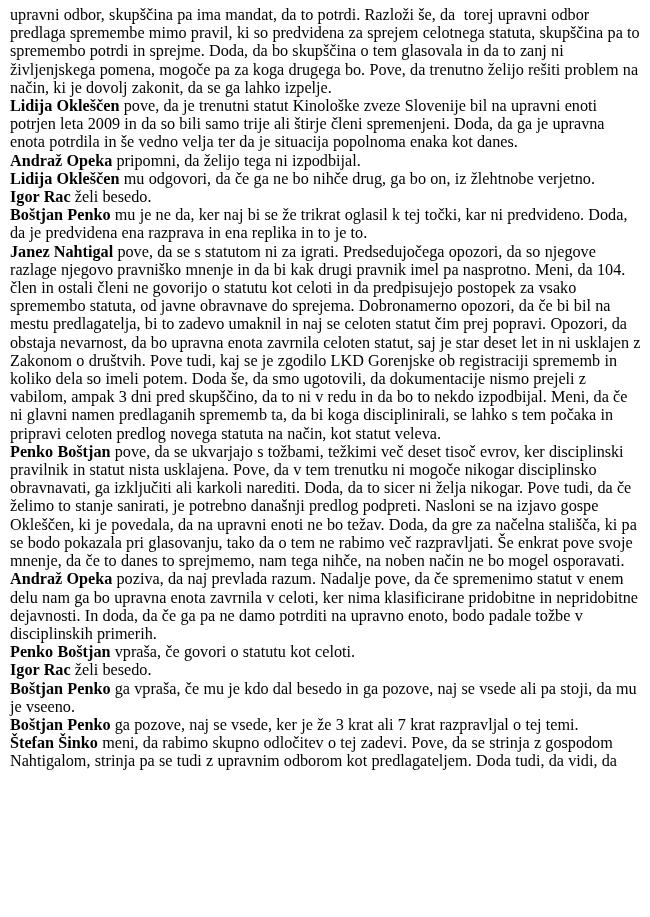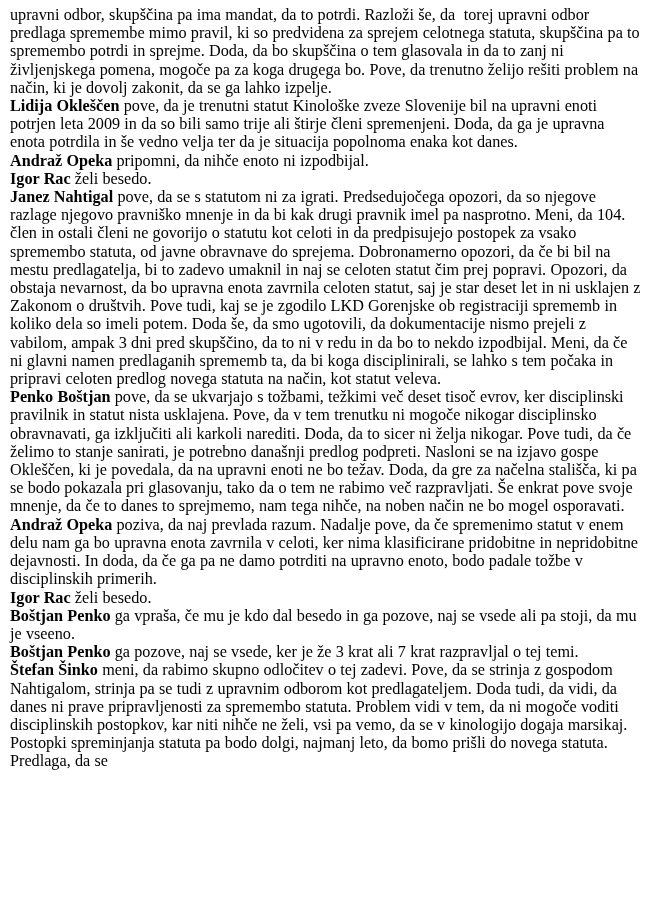--- a/index.html
+++ b/index.html
@@ -35,22 +35,25 @@
     font-weight: bold;
     margin-top: 12px;
   }
 </style>
 </head>
 <body>
 
 <main class="page">
     <p class="para"><span class="speech-text">upravni odbor, skupščina pa ima mandat, da to potrdi. Razloži še, da  torej upravni odbor predlaga spremembe mimo pravil, ki so predvidena za sprejem celotnega statuta, skupščina pa to spremembo potrdi in sprejme. Doda, da bo skupščina o tem glasovala in da to zanj ni življenjskega pomena, mogoče pa za koga drugega bo. Pove, da trenutno želijo rešiti problem na način, ki je dovolj zakonit, da se ga lahko izpelje.</span></p>
     <p class="para"><strong class="speaker">Lidija Okleščen</strong><span class="speech-text"> pove, da je trenutni statut Kinološke zveze Slovenije bil na upravni enoti potrjen leta 2009 in da so bili samo trije ali štirje členi spremenjeni. Doda, da ga je upravna enota potrdila in še vedno velja ter da je situacija popolnoma enaka kot danes.</span></p>
-    <p class="para"><strong class="speaker">Andraž Opeka</strong><span class="speech-text"> pripomni, da nihče enoto ni izpodbijal.</span></p>
+    <p class="para"><strong class="speaker">Andraž Opeka</strong><span class="speech-text"> pripomni, da želijo tega ni izpodbijal.</span></p>
+    <p class="para"><strong class="speaker">Lidija Okleščen</strong><span class="speech-text"> mu odgovori, da če ga ne bo nihče drug, ga bo on, iz žlehtnobe verjetno.</span></p>
     <p class="para"><strong class="speaker">Igor Rac</strong><span class="speech-text"> želi besedo.</span></p>
+    <p class="para"><strong class="speaker">Boštjan Penko</strong><span class="speech-text"> mu je ne da, ker naj bi se že trikrat oglasil k tej točki, kar ni predvideno. Doda, da je predvidena ena razprava in ena replika in to je to.</span></p>
     <p class="para"><strong class="speaker">Janez Nahtigal</strong><span class="speech-text"> pove, da se s statutom ni za igrati. Predsedujočega opozori, da so njegove razlage njegovo pravniško mnenje in da bi kak drugi pravnik imel pa nasprotno. Meni, da 104. člen in ostali členi ne govorijo o statutu kot celoti in da predpisujejo postopek za vsako spremembo statuta, od javne obravnave do sprejema. Dobronamerno opozori, da če bi bil na mestu predlagatelja, bi to zadevo umaknil in naj se celoten statut čim prej popravi. Opozori, da obstaja nevarnost, da bo upravna enota zavrnila celoten statut, saj je star deset let in ni usklajen z Zakonom o društvih. Pove tudi, kaj se je zgodilo LKD Gorenjske ob registraciji sprememb in koliko dela so imeli potem. Doda še, da smo ugotovili, da dokumentacije nismo prejeli z vabilom, ampak 3 dni pred skupščino, da to ni v redu in da bo to nekdo izpodbijal. Meni, da če ni glavni namen predlaganih sprememb ta, da bi koga disciplinirali, se lahko s tem počaka in pripravi celoten predlog novega statuta na način, kot statut veleva.</span></p>
     <p class="para"><strong class="speaker">Penko Boštjan</strong><span class="speech-text"> pove, da se ukvarjajo s tožbami, težkimi več deset tisoč evrov, ker disciplinski pravilnik in statut nista usklajena. Pove, da v tem trenutku ni mogoče nikogar disciplinsko obravnavati, ga izključiti ali karkoli narediti. Doda, da to sicer ni želja nikogar. Pove tudi, da če želimo to stanje sanirati, je potrebno današnji predlog podpreti. Nasloni se na izjavo gospe Okleščen, ki je povedala, da na upravni enoti ne bo težav. Doda, da gre za načelna stališča, ki pa se bodo pokazala pri glasovanju, tako da o tem ne rabimo več razpravljati. Še enkrat pove svoje mnenje, da če to danes to sprejmemo, nam tega nihče, na noben način ne bo mogel osporavati.</span></p>
     <p class="para"><strong class="speaker">Andraž Opeka</strong><span class="speech-text"> poziva, da naj prevlada razum. Nadalje pove, da če spremenimo statut v enem delu nam ga bo upravna enota zavrnila v celoti, ker nima klasificirane pridobitne in nepridobitne dejavnosti. In doda, da če ga pa ne damo potrditi na upravno enoto, bodo padale tožbe v disciplinskih primerih.</span></p>
+    <p class="para"><strong class="speaker">Penko Boštjan</strong><span class="speech-text"> vpraša, če govori o statutu kot celoti.</span></p>
     <p class="para"><strong class="speaker">Igor Rac</strong><span class="speech-text"> želi besedo.</span></p>
     <p class="para"><strong class="speaker">Boštjan Penko</strong><span class="speech-text"> ga vpraša, če mu je kdo dal besedo in ga pozove, naj se vsede ali pa stoji, da mu je vseeno.</span></p>
     <p class="para"><strong class="speaker">Boštjan Penko</strong><span class="speech-text"> ga pozove, naj se vsede, ker je že 3 krat ali 7 krat razpravljal o tej temi.</span></p>
     <p class="para"><strong class="speaker">Štefan Šinko</strong><span class="speech-text"> meni, da rabimo skupno odločitev o tej zadevi. Pove, da se strinja z gospodom Nahtigalom, strinja pa se tudi z upravnim odborom kot predlagateljem. Doda tudi, da vidi, da danes ni prave pripravljenosti za spremembo statuta. Problem vidi v tem, da ni mogoče voditi disciplinskih postopkov, kar niti nihče ne želi, vsi pa vemo, da se v kinologijo dogaja marsikaj. Postopki spreminjanja statuta pa bodo dolgi, najmanj leto, da bomo prišli do novega statuta. Predlaga, da se</span></p>
   </main>
 
 </body></html>

